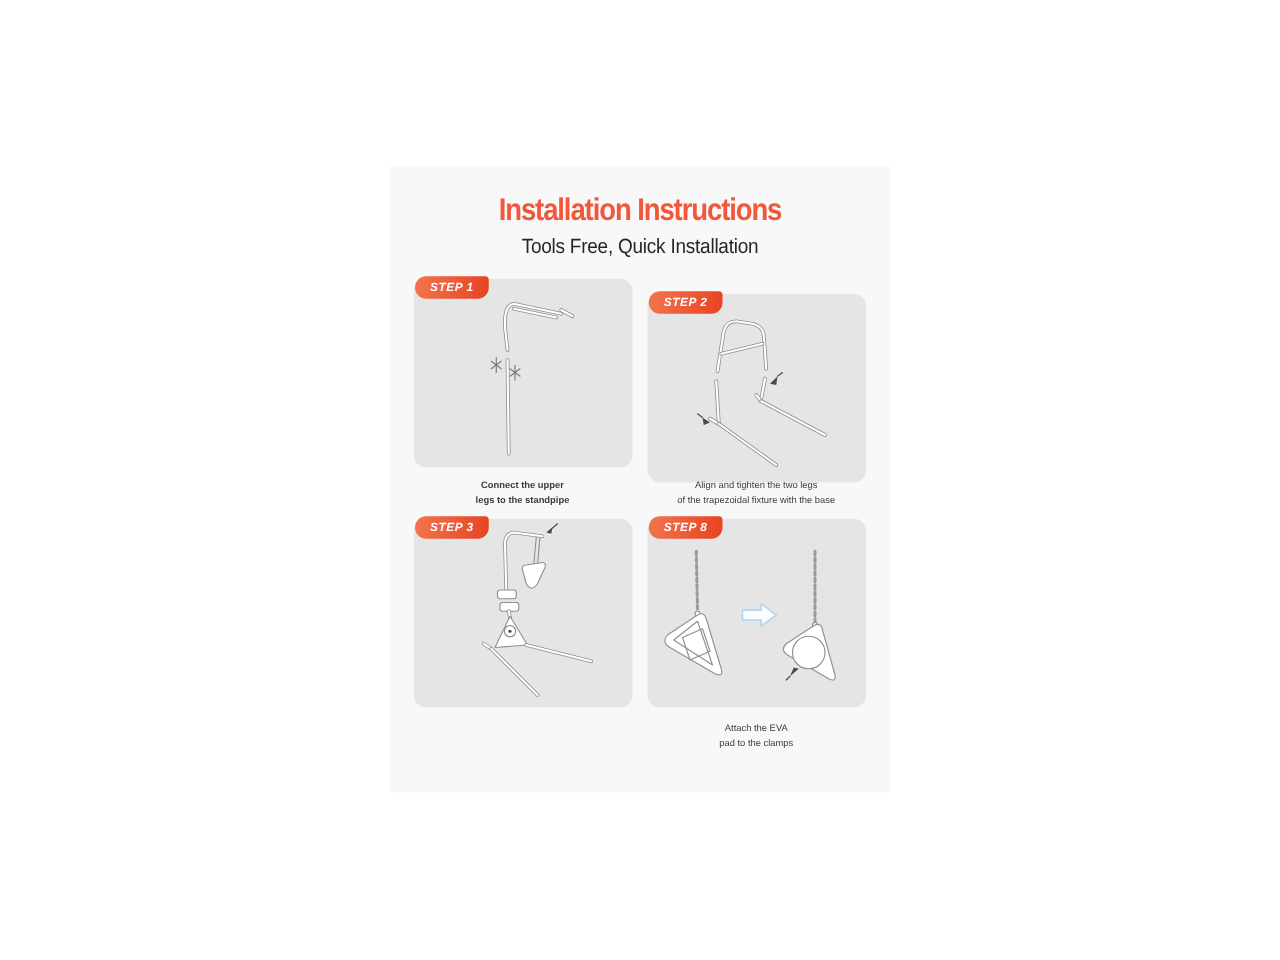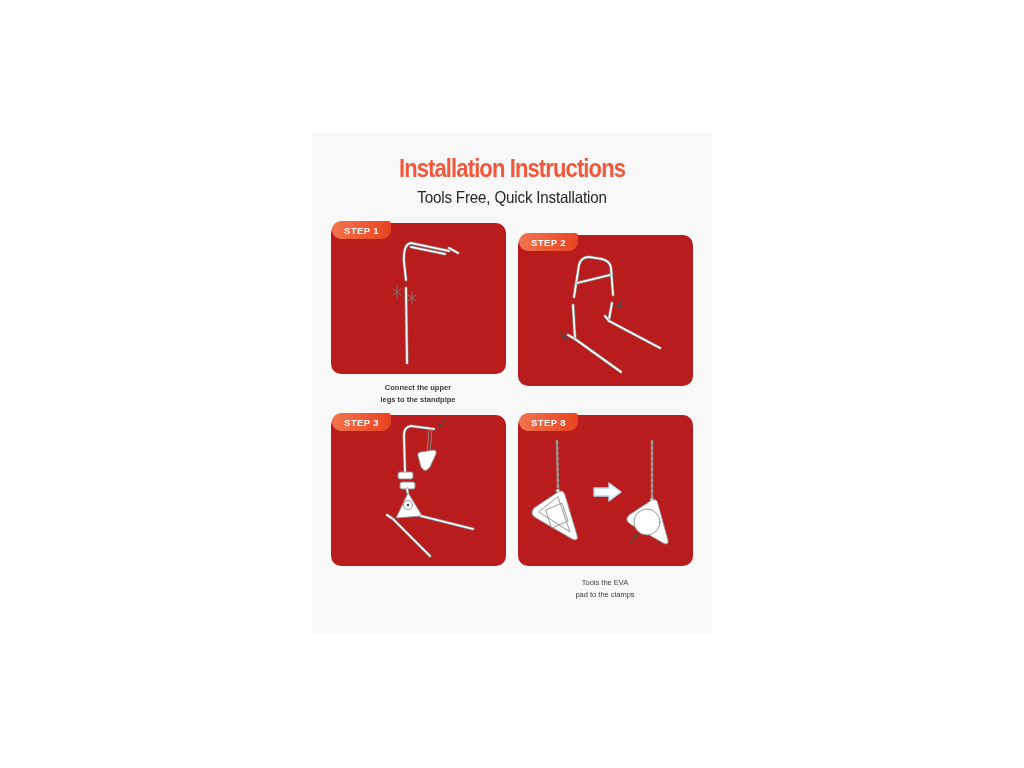--- a/index.html
+++ b/index.html
@@ -15,21 +15,21 @@
     position:absolute;top:21px;left:0;right:0;text-align:center;
     font-size:25px;font-weight:bold;color:#f1583b;letter-spacing:-1px;
     transform:scaleX(.88);transform-origin:center;white-space:nowrap;
   }
   .page-subtitle{
     position:absolute;top:55px;left:0;right:0;text-align:center;
     font-size:16.5px;color:#262626;letter-spacing:-.2px;
     transform:scaleX(.92);transform-origin:center;white-space:nowrap;
   }
   .panel{
-    position:absolute;width:175px;height:151px;background:#b91c1c;border-radius:10px;
+    position:absolute;width:175px;height:151px;background:#e5e5e5;border-radius:10px;font-style:italic;
   }
   .panel.p1{left:19px;top:90px;}
   .panel.p2{left:206px;top:90px;margin-top:12px;}
   .panel.p3{left:19px;top:282px;}
   .panel.p4{left:206px;top:282px;}
   .badge{
     position:absolute;left:1px;top:-2px;width:59px;height:18px;z-index:2;
     background:linear-gradient(100deg,#f3744f 0%,#e74320 100%);
     border-radius:9px 3px 9px 9px;
     color:#ffffff;font-size:9.5px;font-weight:bold;letter-spacing:.4px;
@@ -187,19 +187,23 @@
         <polygon class="darkfill" points="114,126 121,120 117,119"></polygon>
         <path class="darkline" d="M114 126 L111 129"></path>
       </g>
     </svg>
   </div>
 
   <div class="caption c1">
     <span>Connect the upper</span>
     <span>legs to the standpipe</span>
   </div>
+  <div class="caption c2">
+    <span>Align and tighten the two legs</span>
+    <span>of the trapezoidal fixture with the base</span>
+  </div>
   <div class="caption c4">
-    <span>Tools the EVA</span>
+    <span>Attach the EVA</span>
     <span>pad to the clamps</span>
   </div>
 
 
 </div>
 
 </body></html>

